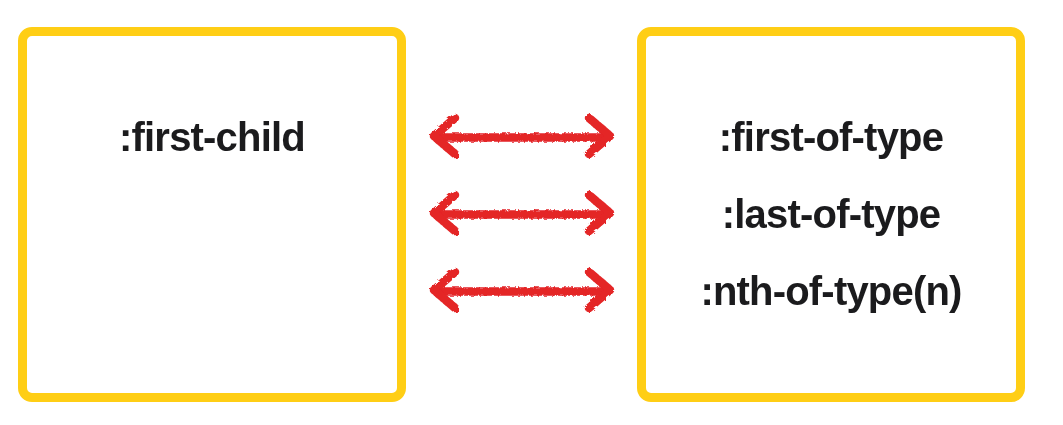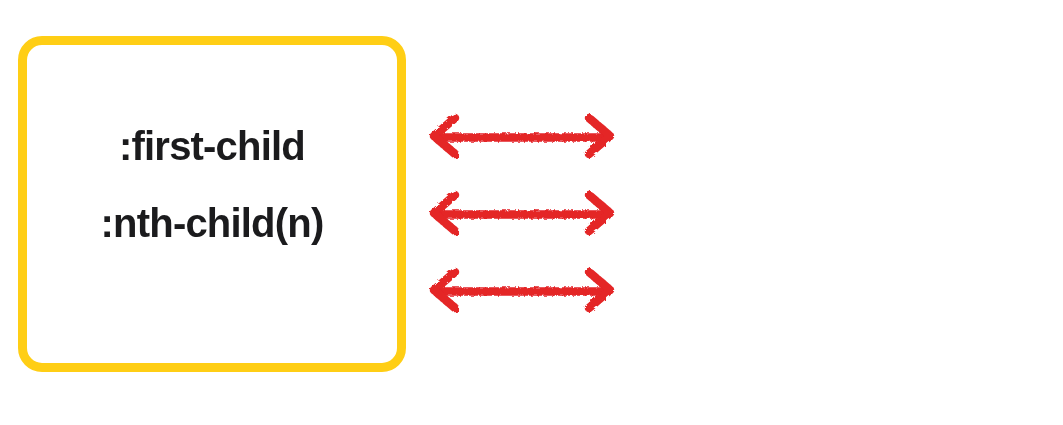--- a/index.html
+++ b/index.html
@@ -13,26 +13,26 @@
   .canvas{
     position:relative;
     width:1063px;
     height:425px;
     background:var(--background);
     overflow:hidden;
     font-family:"Liberation Sans", sans-serif;
   }
   .box{
     position:absolute;
-    top:36px;
-    height:336px;
+    top:27px;
+    height:375px;
     width:388px;
     background:var(--background);
     border:9px solid var(--box-border);
-    border-radius:24px;
+    border-radius:14px;
   }
   .box.left{left:18px;}
   .box.right{left:637px;}
   .rows{
     position:absolute;
     left:0;
     right:0;
     top:63px;
   }
   .row{
@@ -77,23 +77,20 @@
   </defs>
 </svg>
 
 <div class="canvas">
 
   <div class="box left">
     <div class="rows">
       <div class="row">
         <span class="selector-label">:first-child</span>
       </div>
-      <div class="row">
-        <span class="selector-label">:nth-child(n)</span>
-      </div>
     </div>
   </div>
 
   <div class="arrows">
     <div class="row">
       <svg class="arrow" viewBox="0 0 190 46" width="190" height="46">
         <g filter="url(#crayon)">
           <path d="M15 24.5 H175"></path>
           <path d="M28 5 L7 23 L28 41"></path>
           <path d="M162 5 L183 23 L162 41"></path>
@@ -113,14 +110,27 @@
       <svg class="arrow" viewBox="0 0 190 46" width="190" height="46">
         <g filter="url(#crayon)">
           <path d="M15 24.5 H175"></path>
           <path d="M28 5 L7 23 L28 41"></path>
           <path d="M162 5 L183 23 L162 41"></path>
         </g>
       </svg>
     </div>
   </div>
 
+  <div class="box right">
+    <div class="rows">
+      <div class="row">
+        <span class="selector-label">:first-of-type</span>
+      </div>
+      <div class="row">
+        <span class="selector-label">:last-of-type</span>
+      </div>
+      <div class="row">
+        <span class="selector-label">:nth-of-type(n)</span>
+      </div>
+    </div>
+  </div>
 
 </div>
 
 </body></html>

